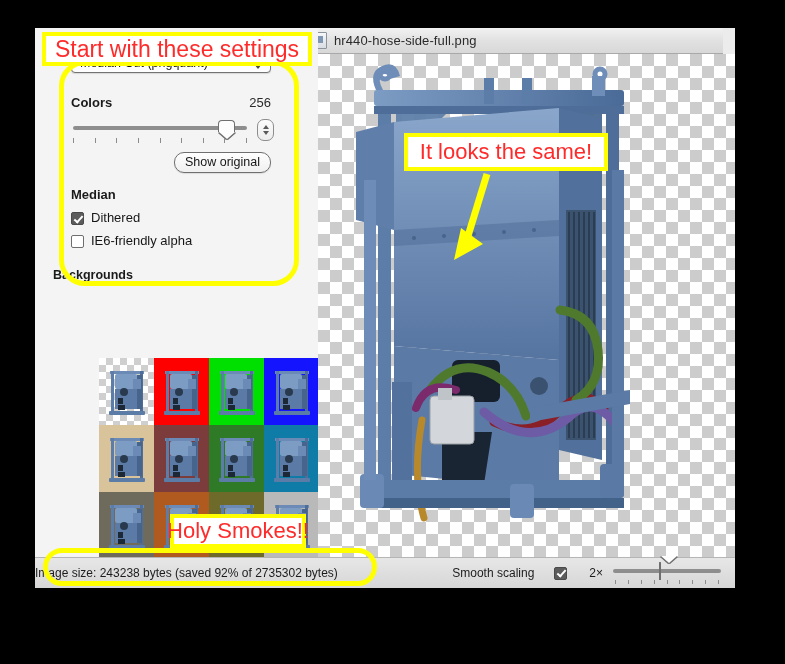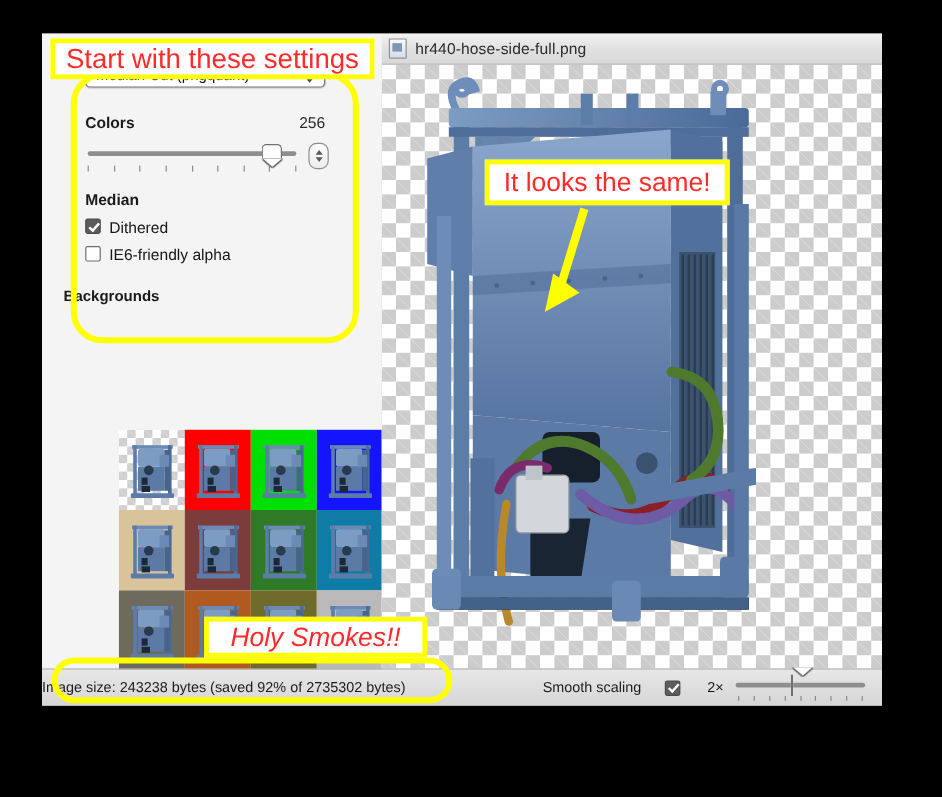--- a/index.html
+++ b/index.html
@@ -19,21 +19,21 @@
   #app-window {
     position: absolute;
     left: 35px; top: 28px;
     width: 700px; height: 560px;
     background: #ececec;
     box-shadow: 0 6px 26px rgba(0,0,0,0.75);
   }
 
   
   #titlebar {
-    position: absolute; left: 283px; top: 0;
+    position: absolute; left: 271px; top: 0;
     width: 417px; height: 26px;
     background: linear-gradient(to bottom, #f2f2f2 0%, #e2e2e2 48%, #d8d8d8 100%);
     border-bottom: 1px solid #a9a9a9;
     display: flex; align-items: center;
     box-sizing: border-box;
     padding-left: 6px;
   }
   #titlebar .doc-icon {
     width: 13px; height: 15px;
     background: linear-gradient(to bottom, #f8f8f8, #d8dde4);
@@ -179,21 +179,21 @@
     cursor: pointer;
     white-space: nowrap;
   }
 
   
   .section-hdr {
     font-size: 13px; font-weight: bold; color: #1a1a1a;
     margin-top: 14px;
   }
   .check-row {
-    display: flex; align-items: flex-start;
+    display: flex; align-items: flex-end;
     margin-top: 8px;
     cursor: pointer;
   }
   .check-row .cbox {
     width: 13px; height: 13px;
     border: 1px solid #6e6e6e;
     border-radius: 2px;
     background: #ffffff;
     box-sizing: border-box;
     margin-right: 7px;
@@ -311,21 +311,21 @@
     color: #ff2a2a;
     font-size: 22px;
     font-weight: normal;
     display: flex; align-items: center; justify-content: center;
     white-space: nowrap;
     box-sizing: border-box;
     z-index: 40;
   }
   #anno-start { left: 42px; top: 32px; width: 270px; height: 34px; font-size: 23px; }
   #anno-same  { left: 404px; top: 133px; width: 204px; height: 38px; font-size: 22px; }
-  #anno-holy  { left: 170px; top: 514px; width: 186px; height: 34px; font-size: 22px; font-style: italic; }
+  #anno-holy  { left: 170px; top: 514px; width: 136px; height: 34px; font-size: 22px; }
 
   
   #hilite-settings {
     position: absolute;
     left: 59px; top: 60px;
     width: 240px; height: 226px;
     border: 5px solid #ffff00;
     border-radius: 26px;
     box-sizing: border-box;
     z-index: 35;
@@ -389,20 +389,23 @@
                 <i></i>
                 <i></i>
             </div>
           </div>
           <div class="num-stepper">
             <span class="tri-up"></span>
               <span class="tri-down"></span>
           </div>
         </div>
 
+        <div class="btn-row">
+          <button class="push-btn">Show original</button>
+        </div>
 
         <div class="section-hdr">Median</div>
 
         <div class="check-row on">
           <span class="cbox"></span>
           <span class="ctext">Dithered</span>
         </div>
 
         <div class="check-row">
           <span class="cbox"></span>

